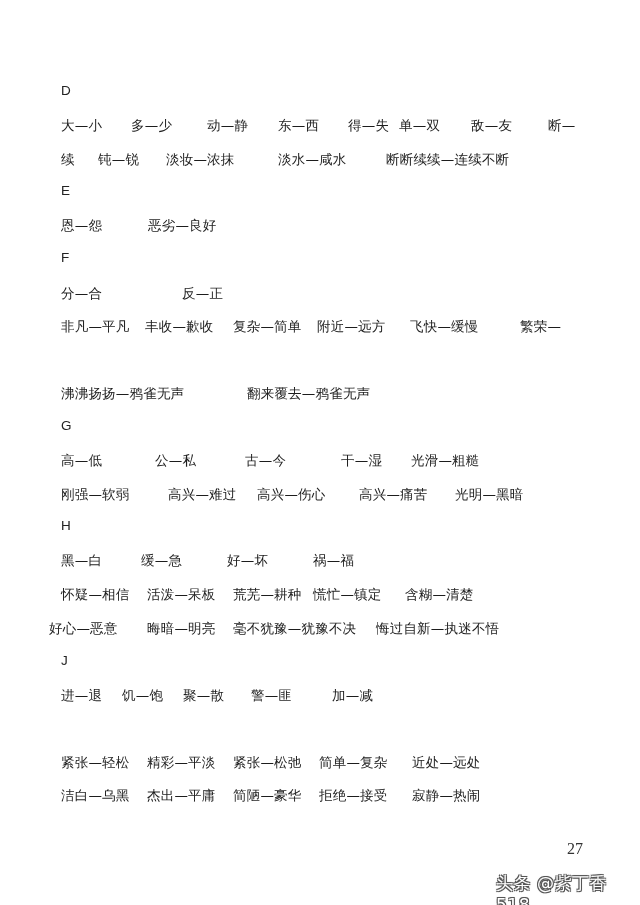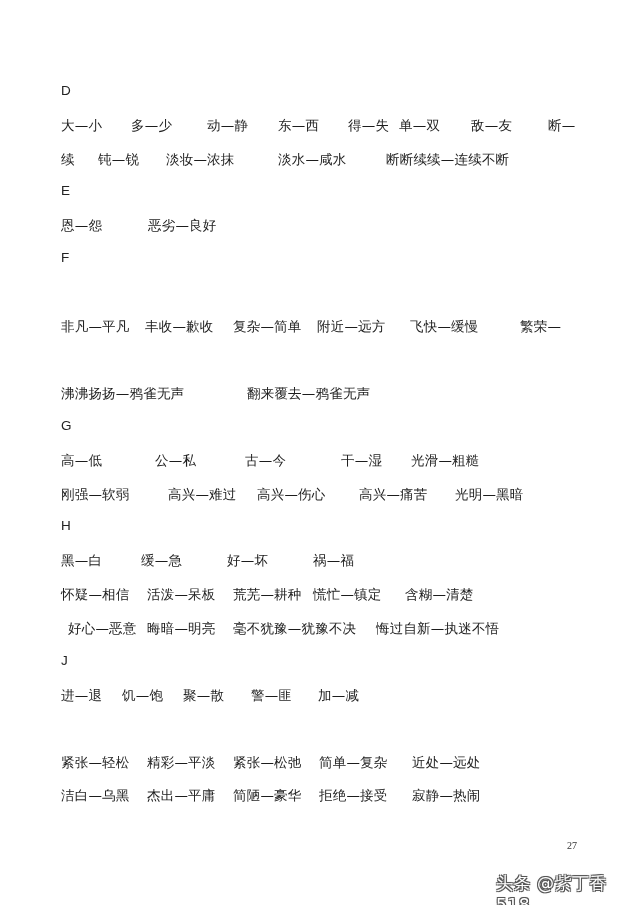--- a/index.html
+++ b/index.html
@@ -11,21 +11,21 @@
     .heading {
       position: absolute; left: 61px; font-size: 13.5px; line-height: 16px; color: #222;
       font-family: "Liberation Sans", "DejaVu Sans", sans-serif;
     }
     .line { position: absolute; left: 0; width: 632px; height: 18px; }
     .item {
       position: absolute; top: 0; font-size: 13.5px; line-height: 18px; white-space: nowrap; color: #1d1d1d;
       letter-spacing: 0.2px;
     }
     .page-num {
-      position: absolute; left: 567px; top: 840px; font-size: 10px;
+      position: absolute; left: 567px; top: 840px; font-size: 16px;
       font-family: "Liberation Serif", "DejaVu Serif", serif; color: #333;
     }
     .watermark {
       position: absolute; left: 496px; top: 872px; font-size: 17px; color: #ffffff;
       font-family: "DejaVu Sans", sans-serif; letter-spacing: 0.5px;
       text-shadow: -1px -1px 0 #555, 1px -1px 0 #555, -1px 1px 0 #555, 1px 1px 0 #555, 0 0 2px #777;
     }
   </style>
 </head>
 <body>
@@ -51,20 +51,24 @@
     <span class="item" style="left:386px">断断续续—连续不断</span>
   </div>
 
   <div class="heading" style="top:183px">E</div>
   <div class="line" style="top:216px">
     <span class="item" style="left:61px">恩—怨</span>
     <span class="item" style="left:148px">恶劣—良好</span>
   </div>
 
   <div class="heading" style="top:250px">F</div>
+  <div class="line" style="top:284px">
+    <span class="item" style="left:61px">分—合</span>
+    <span class="item" style="left:182px">反—正</span>
+  </div>
   <div class="line" style="top:317px">
     <span class="item" style="left:61px">非凡—平凡</span>
     <span class="item" style="left:145px">丰收—歉收</span>
     <span class="item" style="left:233px">复杂—简单</span>
     <span class="item" style="left:317px">附近—远方</span>
     <span class="item" style="left:410px">飞快—缓慢</span>
     <span class="item" style="left:520px">繁荣—</span>
   </div>
   <div class="line" style="top:384px">
     <span class="item" style="left:61px">沸沸扬扬—鸦雀无声</span>
@@ -95,33 +99,33 @@
     <span class="item" style="left:313px">祸—福</span>
   </div>
   <div class="line" style="top:585px">
     <span class="item" style="left:61px">怀疑—相信</span>
     <span class="item" style="left:147px">活泼—呆板</span>
     <span class="item" style="left:233px">荒芜—耕种</span>
     <span class="item" style="left:313px">慌忙—镇定</span>
     <span class="item" style="left:405px">含糊—清楚</span>
   </div>
   <div class="line" style="top:619px">
-    <span class="item" style="left:68px">好心—恶意</span>
+    <span class="item" style="left:49px">好心—恶意</span>
     <span class="item" style="left:147px">晦暗—明亮</span>
     <span class="item" style="left:233px">毫不犹豫—犹豫不决</span>
     <span class="item" style="left:376px">悔过自新—执迷不悟</span>
   </div>
 
   <div class="heading" style="top:653px">J</div>
   <div class="line" style="top:686px">
     <span class="item" style="left:61px">进—退</span>
     <span class="item" style="left:122px">饥—饱</span>
     <span class="item" style="left:183px">聚—散</span>
     <span class="item" style="left:251px">警—匪</span>
-    <span class="item" style="left:318px">加—减</span>
+    <span class="item" style="left:332px">加—减</span>
   </div>
   <div class="line" style="top:753px">
     <span class="item" style="left:61px">紧张—轻松</span>
     <span class="item" style="left:147px">精彩—平淡</span>
     <span class="item" style="left:233px">紧张—松弛</span>
     <span class="item" style="left:319px">简单—复杂</span>
     <span class="item" style="left:412px">近处—远处</span>
   </div>
   <div class="line" style="top:786px">
     <span class="item" style="left:61px">洁白—乌黑</span>

